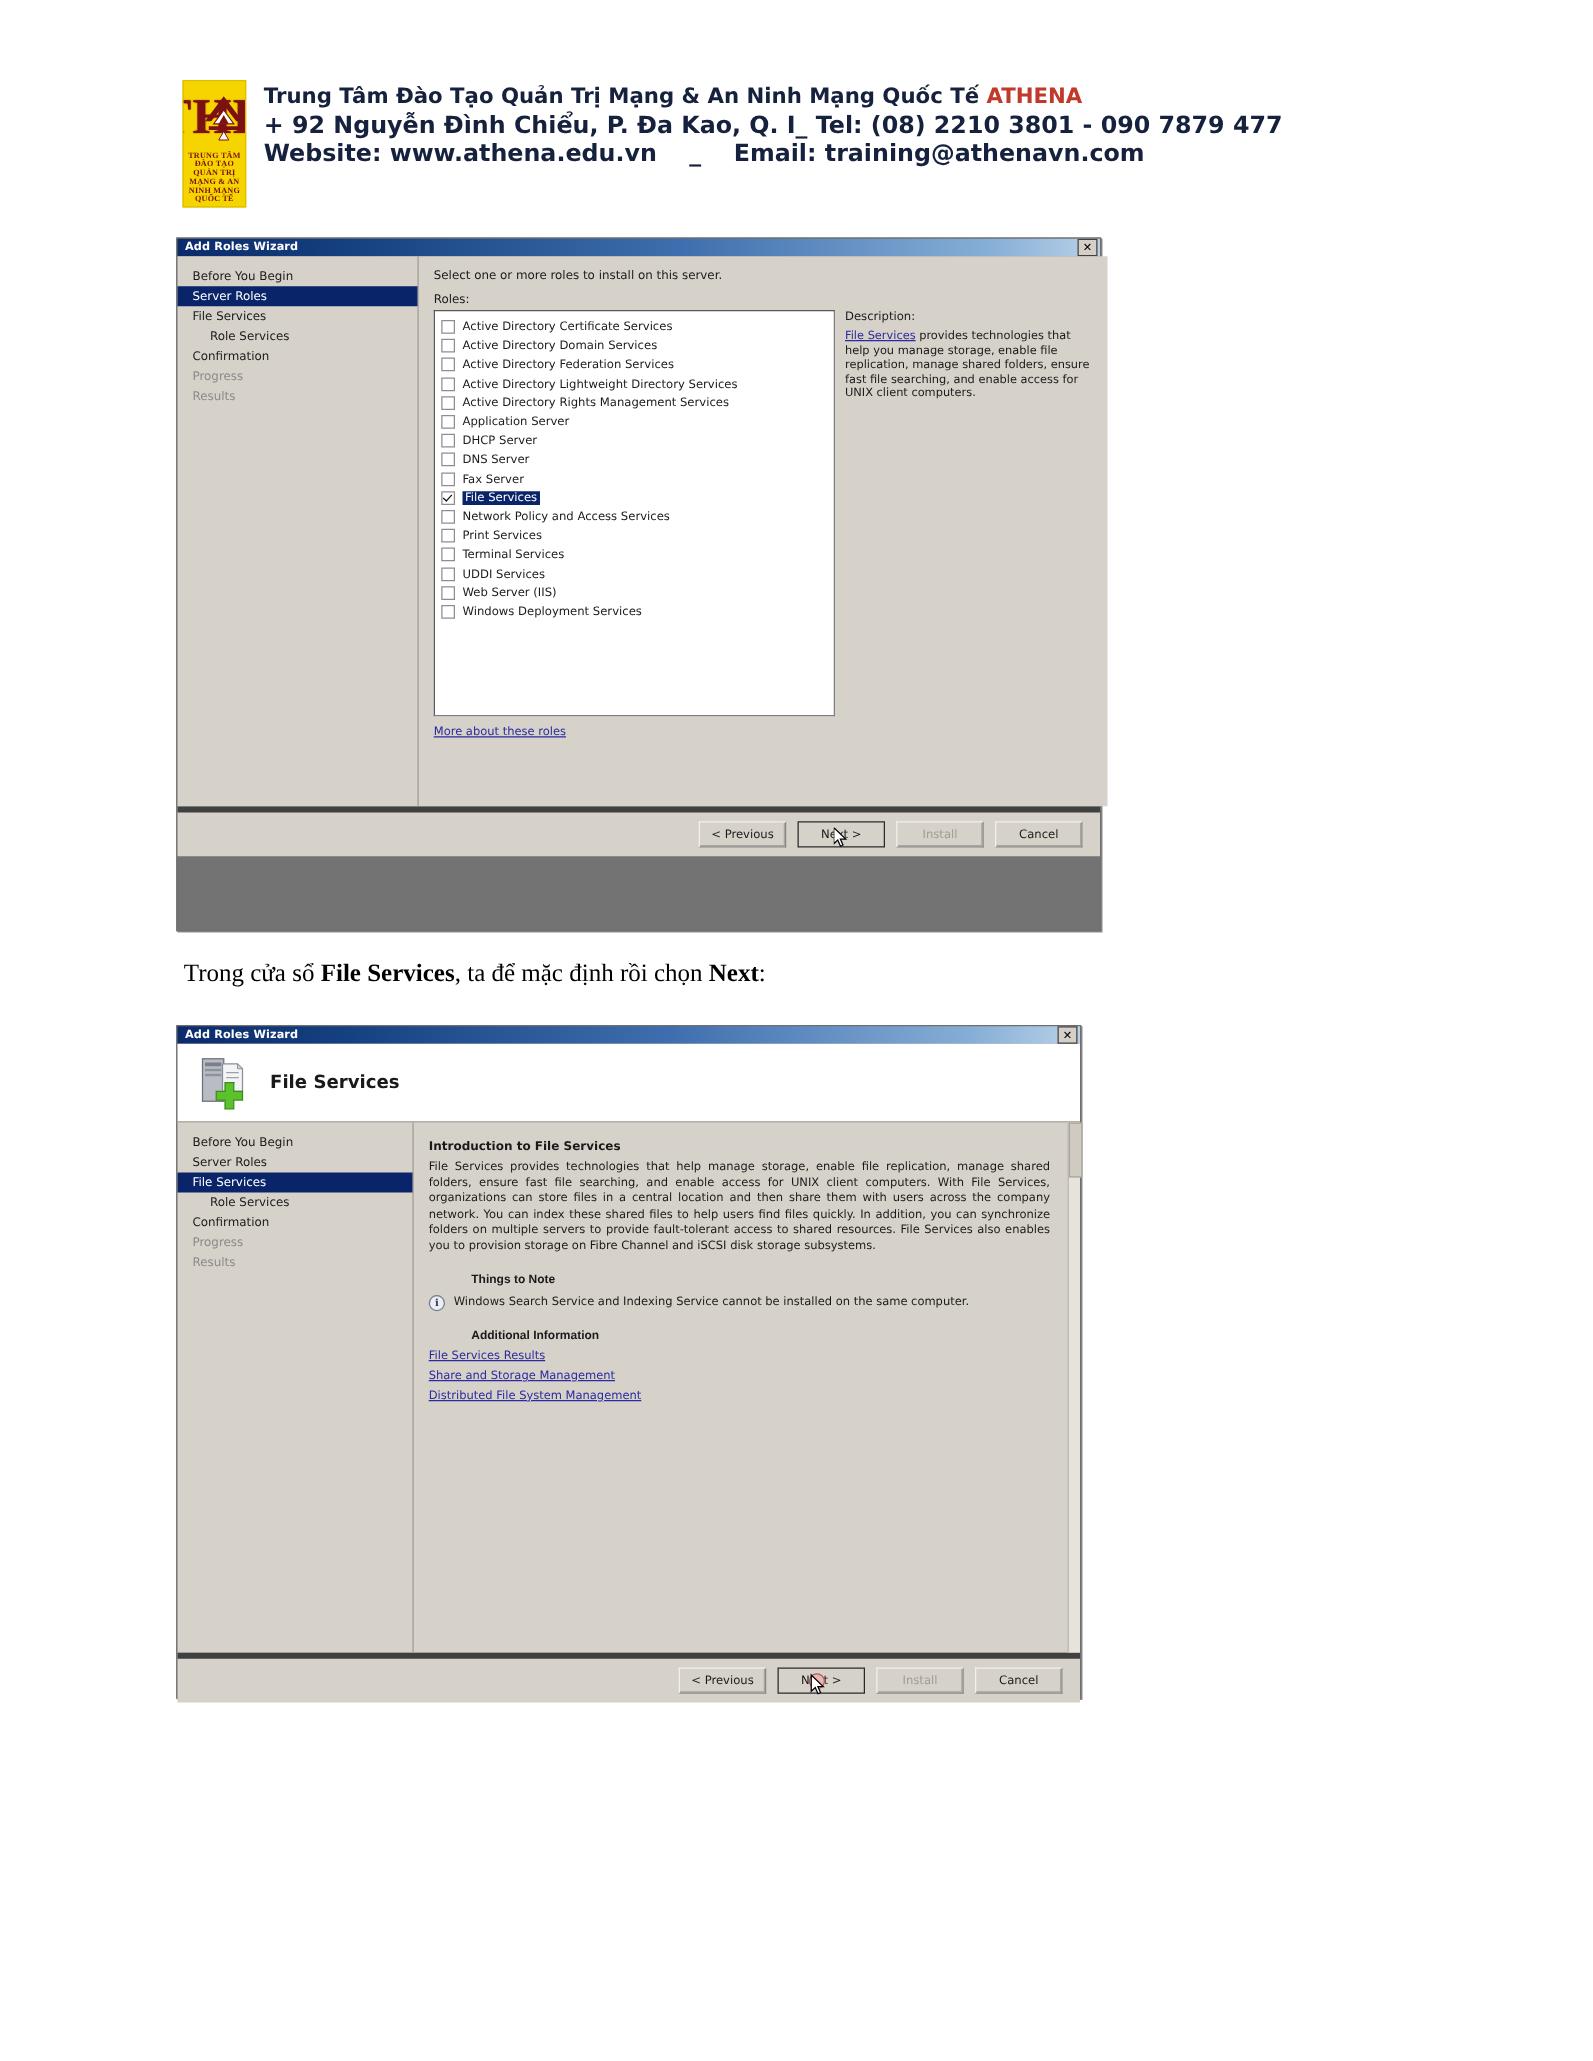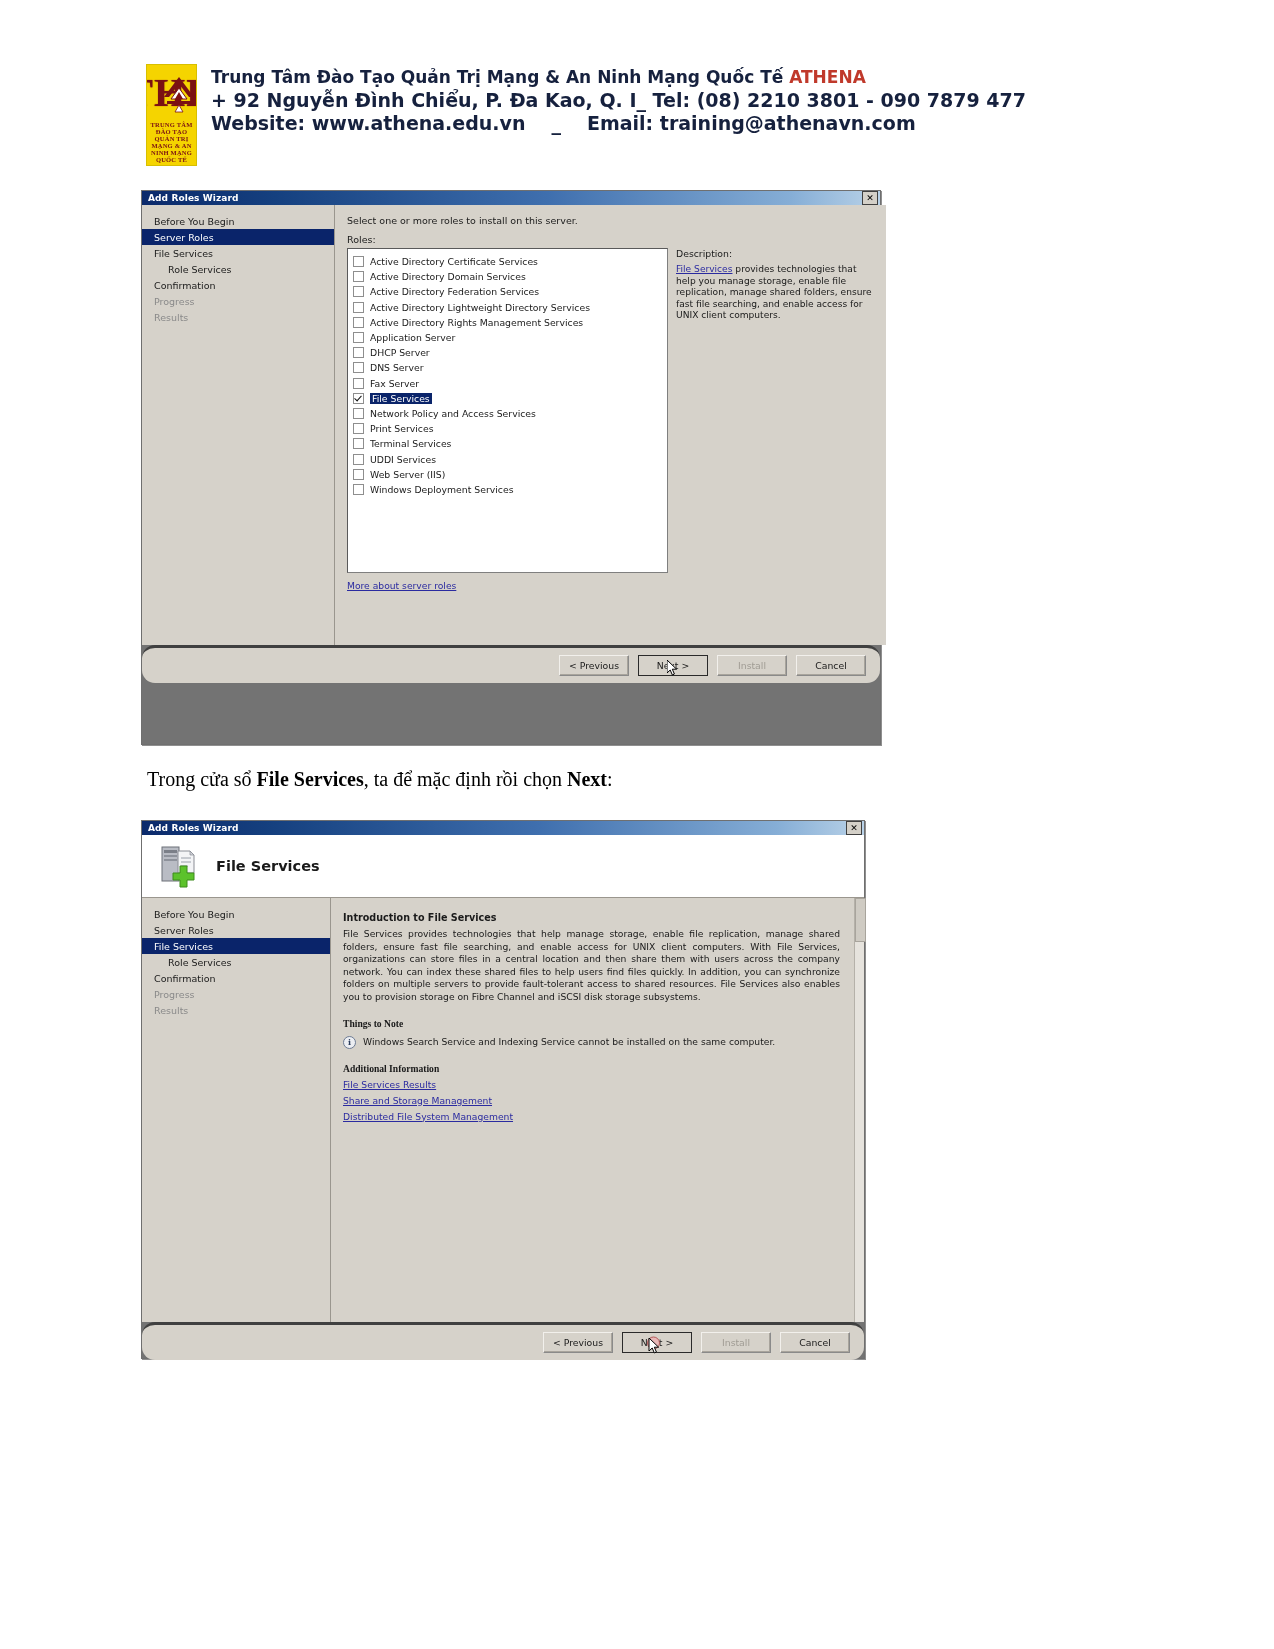--- a/index.html
+++ b/index.html
@@ -102,39 +102,38 @@
   .role.sel .role-lbl{background:#0a246a;color:#ffffff;padding:0 2px;}
   .descpane{margin-left:8px;width:196px;}
   .desc-title{font-size:9.3px;color:#1a1a1a;font-family:"DejaVu Sans",sans-serif;}
   .desc-body{font-size:9.1px;color:#1a1a1a;line-height:11.6px;margin-top:5px;font-family:"DejaVu Sans",sans-serif;}
   .lnk{color:#2b2ba0;text-decoration:underline;cursor:pointer;}
   .morelink{
     margin-top:7px;font-size:9.2px;color:#2b2ba0;text-decoration:underline;
     display:inline-block;font-family:"DejaVu Sans",sans-serif;cursor:pointer;
   }
   .btnbar{
-    border-top:3px solid #404040;background:#d6d2ca;
+    border-top:5px solid #404040;background:#d6d2ca;
     display:flex;justify-content:flex-end;align-items:center;gap:9px;
     padding:7px 14px 7px 0;
-    border-radius:13px;
   }
   .btn{
     min-width:68px;height:19px;background:#d6d2ca;border:1px solid #8a8a8a;
     border-top-color:#f2f0ec;border-left-color:#f2f0ec;
     display:flex;align-items:center;justify-content:center;
     font-size:9.3px;color:#1a1a1a;font-family:"DejaVu Sans",sans-serif;
     box-shadow:inset -1px -1px 0 #a8a49c;
   }
   .btn.default{border:1.6px solid #2a2a2a;box-shadow:none;}
   .btn.disabled{color:#a09c94;}
 
   
   .intro-h{font-size:9.6px;font-weight:bold;color:#1a1a1a;font-family:"DejaVu Sans",sans-serif;}
   .intro-p{font-size:9.2px;color:#1a1a1a;line-height:12.6px;margin-top:5px;text-align:justify;font-family:"DejaVu Sans",sans-serif;}
-  .sec-h{font-size:9.6px;font-weight:bold;color:#1a1a1a;margin-top:14px;font-family:Liberation Serif, serif;}
+  .sec-h{font-size:9.6px;font-weight:bold;color:#1a1a1a;margin-top:14px;font-family:Liberation Sans, sans-serif;margin-left:34px;}
   .note-row{display:flex;align-items:flex-start;margin-top:7px;}
   .info-ico{
     width:11px;height:11px;border-radius:50%;border:1px solid #6d7b93;
     color:#2a3c5c;font-size:8px;font-weight:bold;display:flex;align-items:center;
     justify-content:center;flex:none;margin-right:7px;background:#eceef2;
     font-family:"DejaVu Serif",serif;
   }
   .note-txt{font-size:9.2px;color:#1a1a1a;font-family:"DejaVu Sans",sans-serif;}
   .a-link{
     display:block;font-size:9.2px;color:#2b2ba0;text-decoration:underline;
@@ -274,21 +273,21 @@
                 <span class="role-lbl">Windows Deployment Services</span>
               </div>
           </div>
 
           <div class="descpane">
             <div class="desc-title">Description:</div>
             <div class="desc-body"><span class="lnk">File Services</span><span> provides technologies that help you manage storage, enable file replication, manage shared folders, ensure fast file searching, and enable access for UNIX client computers.</span></div>
           </div>
         </div>
 
-        <div class="morelink">More about server roles</div>
+        <div class="morelink">More about these roles</div>
       </div>
     </div>
   </div>
 
   <div class="btnbar">
     <div class="btn">&lt; Previous</div>
     <div class="btn default" style="position:relative;">
       <span>Next &gt;</span>
       <svg class="cursor" style="left:28px;top:4px;" viewBox="0 0 11 16">
         <polygon points="0,0 0,13 3.2,10 5.4,15 7.4,14 5.3,9.2 9.6,9.2" fill="#ffffff" stroke="#000000" stroke-width="1"></polygon>

